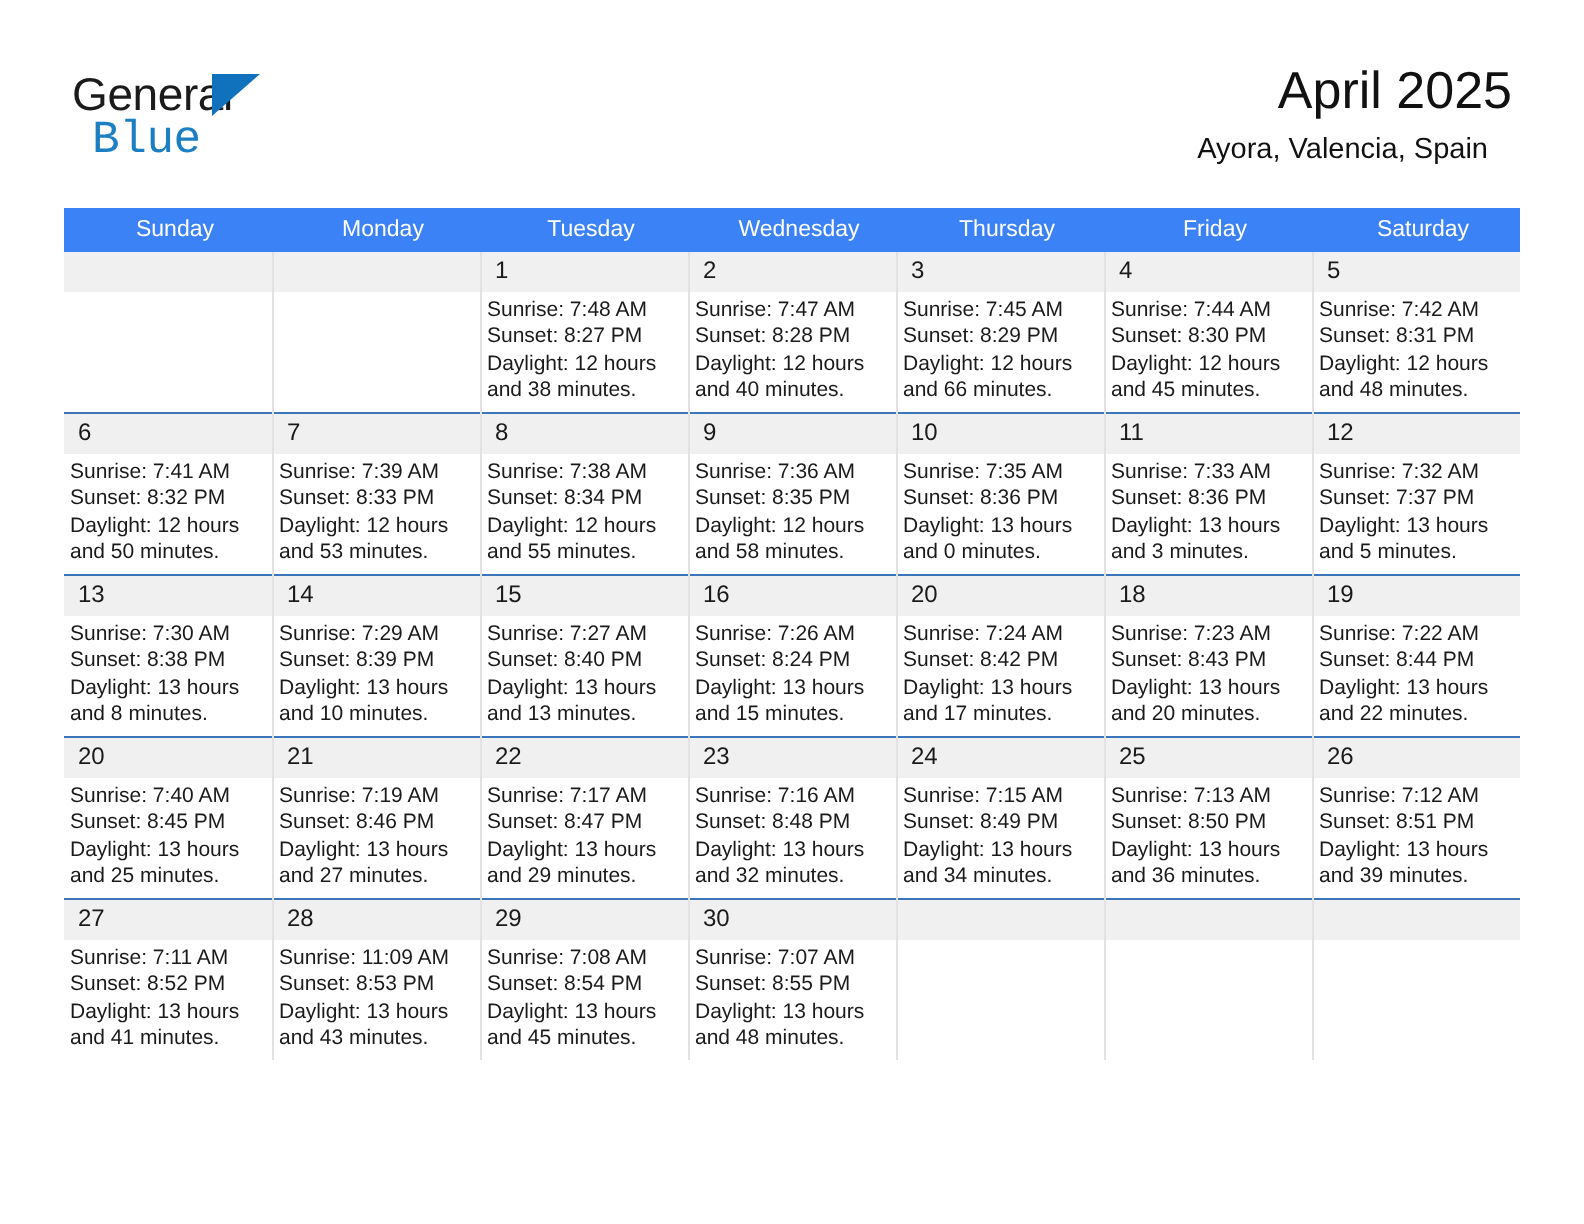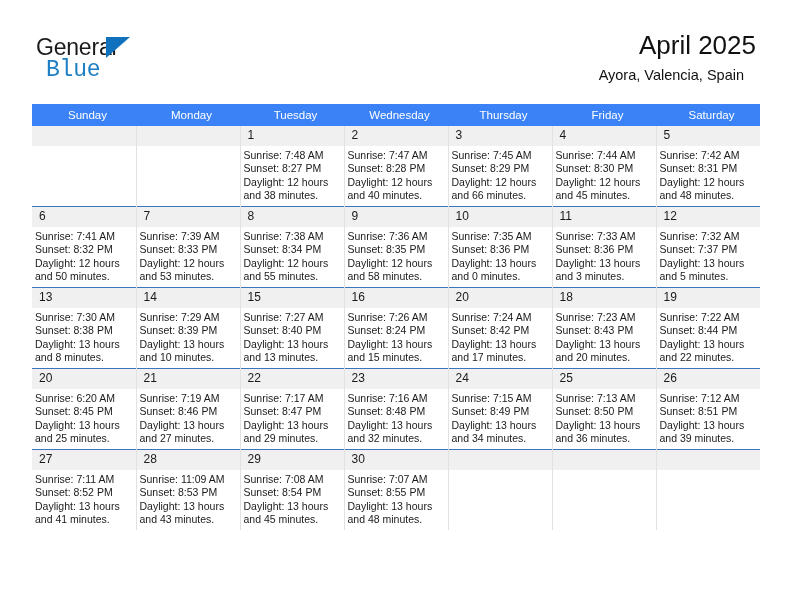--- a/index.html
+++ b/index.html
@@ -342,21 +342,21 @@
               <div>Sunrise: 7:22 AM</div>
               <div>Sunset: 8:44 PM</div>
               <div class="wrapline">Daylight: 13 hours and 22 minutes.</div>
             </div>
           </td>
         </tr>
         <tr class="week-row">
           <td>
             <div class="daynum">20</div>
             <div class="details">
-              <div>Sunrise: 6:20 AM</div>
+              <div>Sunrise: 7:40 AM</div>
               <div>Sunset: 8:45 PM</div>
               <div class="wrapline">Daylight: 13 hours and 25 minutes.</div>
             </div>
           </td>
           <td>
             <div class="daynum">21</div>
             <div class="details">
               <div>Sunrise: 7:19 AM</div>
               <div>Sunset: 8:46 PM</div>
               <div class="wrapline">Daylight: 13 hours and 27 minutes.</div>

